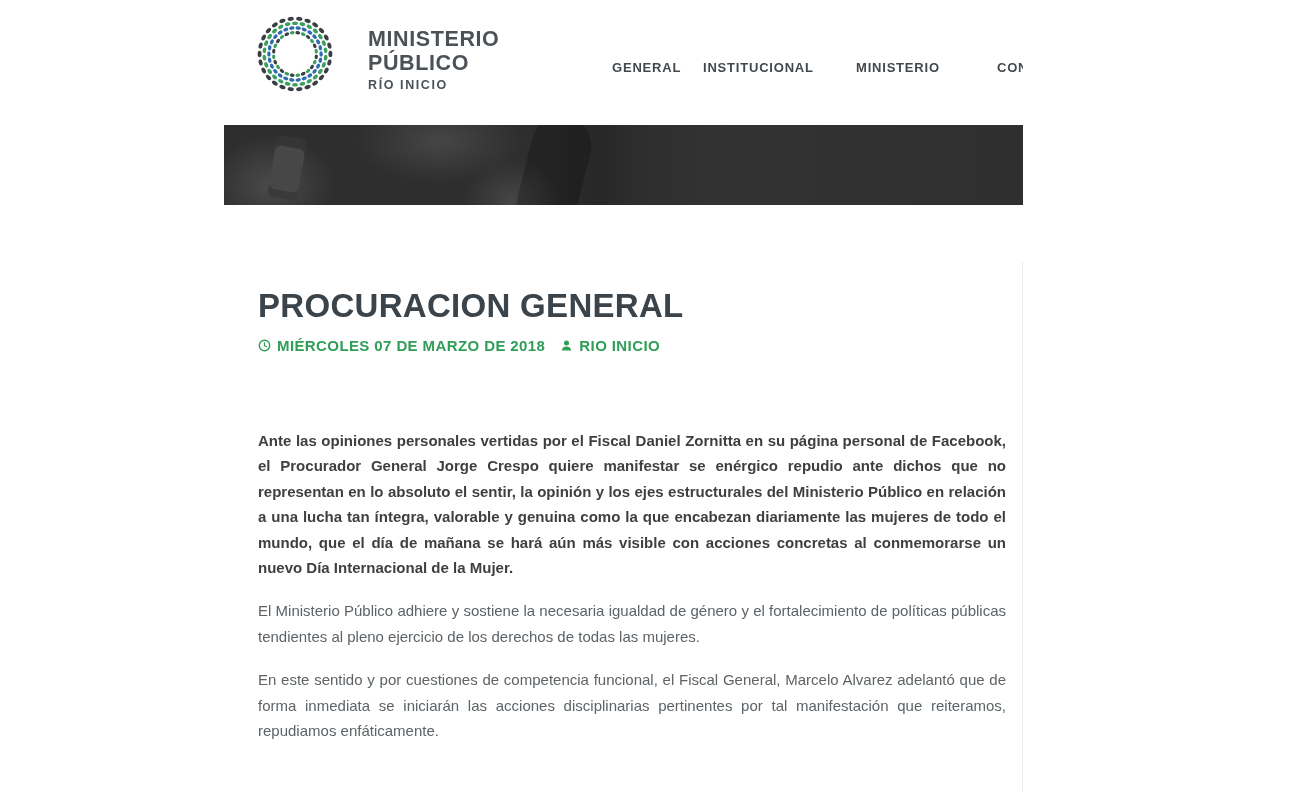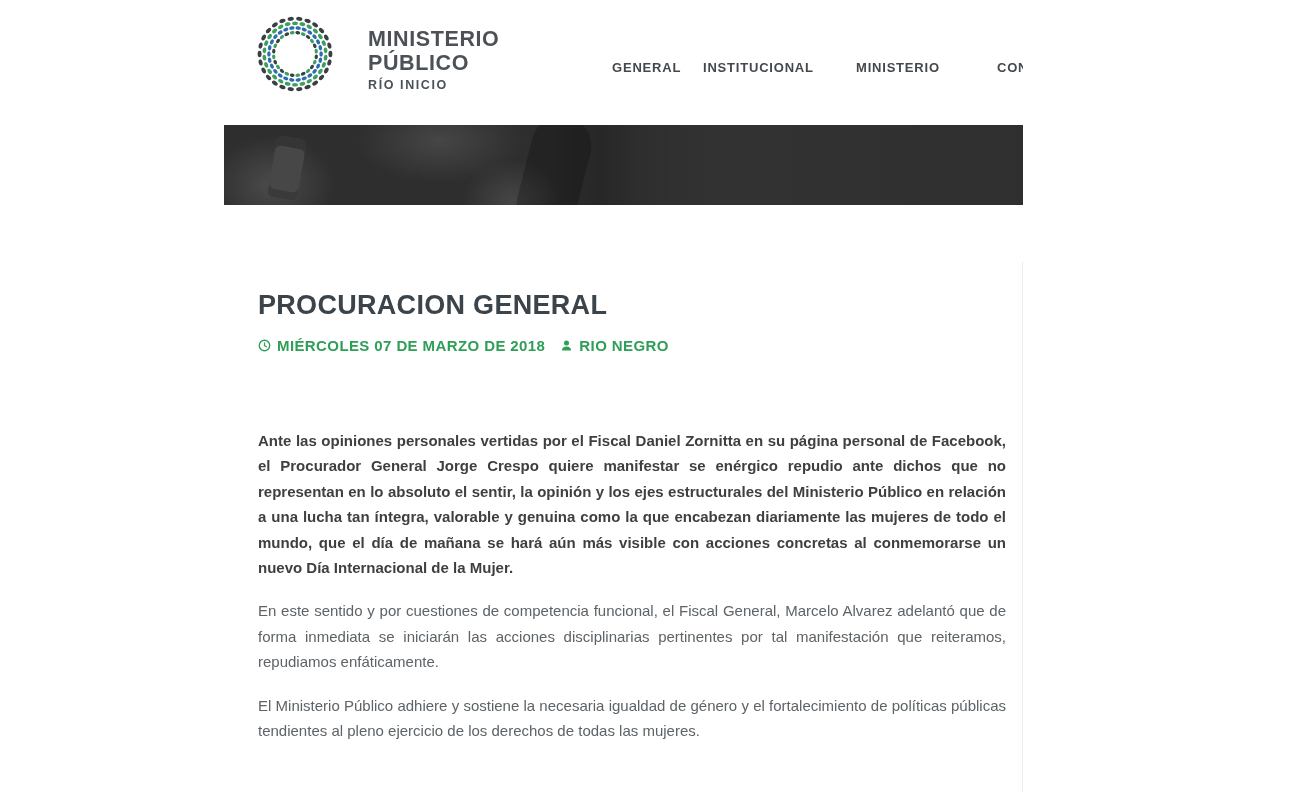--- a/index.html
+++ b/index.html
@@ -75,21 +75,21 @@
   }
 
   
   .content { display: flex; margin-top: 57px; }
   .article-col {
     width: 799px; min-height: 530px;
     border-right: 1px solid #ececec;
     padding: 28px 16px 46px 34px;
   }
   h1.article-title {
-    font-size: 27px; font-weight: 700; color: #3b434b;
+    font-size: 33px; font-weight: 700; color: #3b434b;
     letter-spacing: 0.3px; line-height: 31px;
   }
   .meta { margin-top: 16px; display: flex; align-items: center; }
   .meta-item {
     display: inline-flex; align-items: center;
     color: #2f9e57; font-size: 15px; font-weight: 700;
     letter-spacing: 0.4px; text-decoration: none;
   }
   .meta-item + .meta-item { margin-left: 15px; }
   .meta-item svg { width: 13px; height: 13px; margin-right: 6px; flex: 0 0 auto; }
@@ -244,25 +244,25 @@
             <circle cx="8" cy="8" r="6.4" fill="none" stroke="#2f9e57" stroke-width="1.7"></circle>
             <path d="M8 4.6 V8.2 L10.4 9.6" fill="none" stroke="#2f9e57" stroke-width="1.5" stroke-linecap="round"></path>
           </svg>
           <span>MIÉRCOLES 07 DE MARZO DE 2018</span>
         </span>
         <a href="#" class="meta-item">
           <svg viewBox="0 0 16 16">
             <circle cx="8" cy="4.8" r="3.1" fill="#2f9e57"></circle>
             <path d="M2.4 14.2 C2.4 10.8 4.9 9.2 8 9.2 C11.1 9.2 13.6 10.8 13.6 14.2 Z" fill="#2f9e57"></path>
           </svg>
-          <span>RIO NEGRO</span>
+          <span>RIO INICIO</span>
         </a>
       </div>
 
       <div class="article-body">
         <p class="lead">Ante las opiniones personales vertidas por el Fiscal Daniel Zornitta en su página personal de Facebook, el Procurador General Jorge Crespo quiere manifestar se enérgico repudio ante dichos que no representan en lo absoluto el sentir, la opinión y los ejes estructurales del Ministerio Público en relación a una lucha tan íntegra, valorable y genuina como la que encabezan diariamente las mujeres de todo el mundo, que el día de mañana se hará aún más visible con acciones concretas al conmemorarse un nuevo Día Internacional de la Mujer.</p>
+        <p class="normal">El Ministerio Público adhiere y sostiene la necesaria igualdad de género y el fortalecimiento de políticas públicas tendientes al pleno ejercicio de los derechos de todas las mujeres.</p>
         <p class="normal">En este sentido y por cuestiones de competencia funcional, el Fiscal General, Marcelo Alvarez adelantó que de forma inmediata se iniciarán las acciones disciplinarias pertinentes por tal manifestación que reiteramos, repudiamos enfáticamente.</p>
-        <p class="normal">El Ministerio Público adhiere y sostiene la necesaria igualdad de género y el fortalecimiento de políticas públicas tendientes al pleno ejercicio de los derechos de todas las mujeres.</p>
       </div>
     </article>
   </div>
 
 </div>
 
 </body></html>

